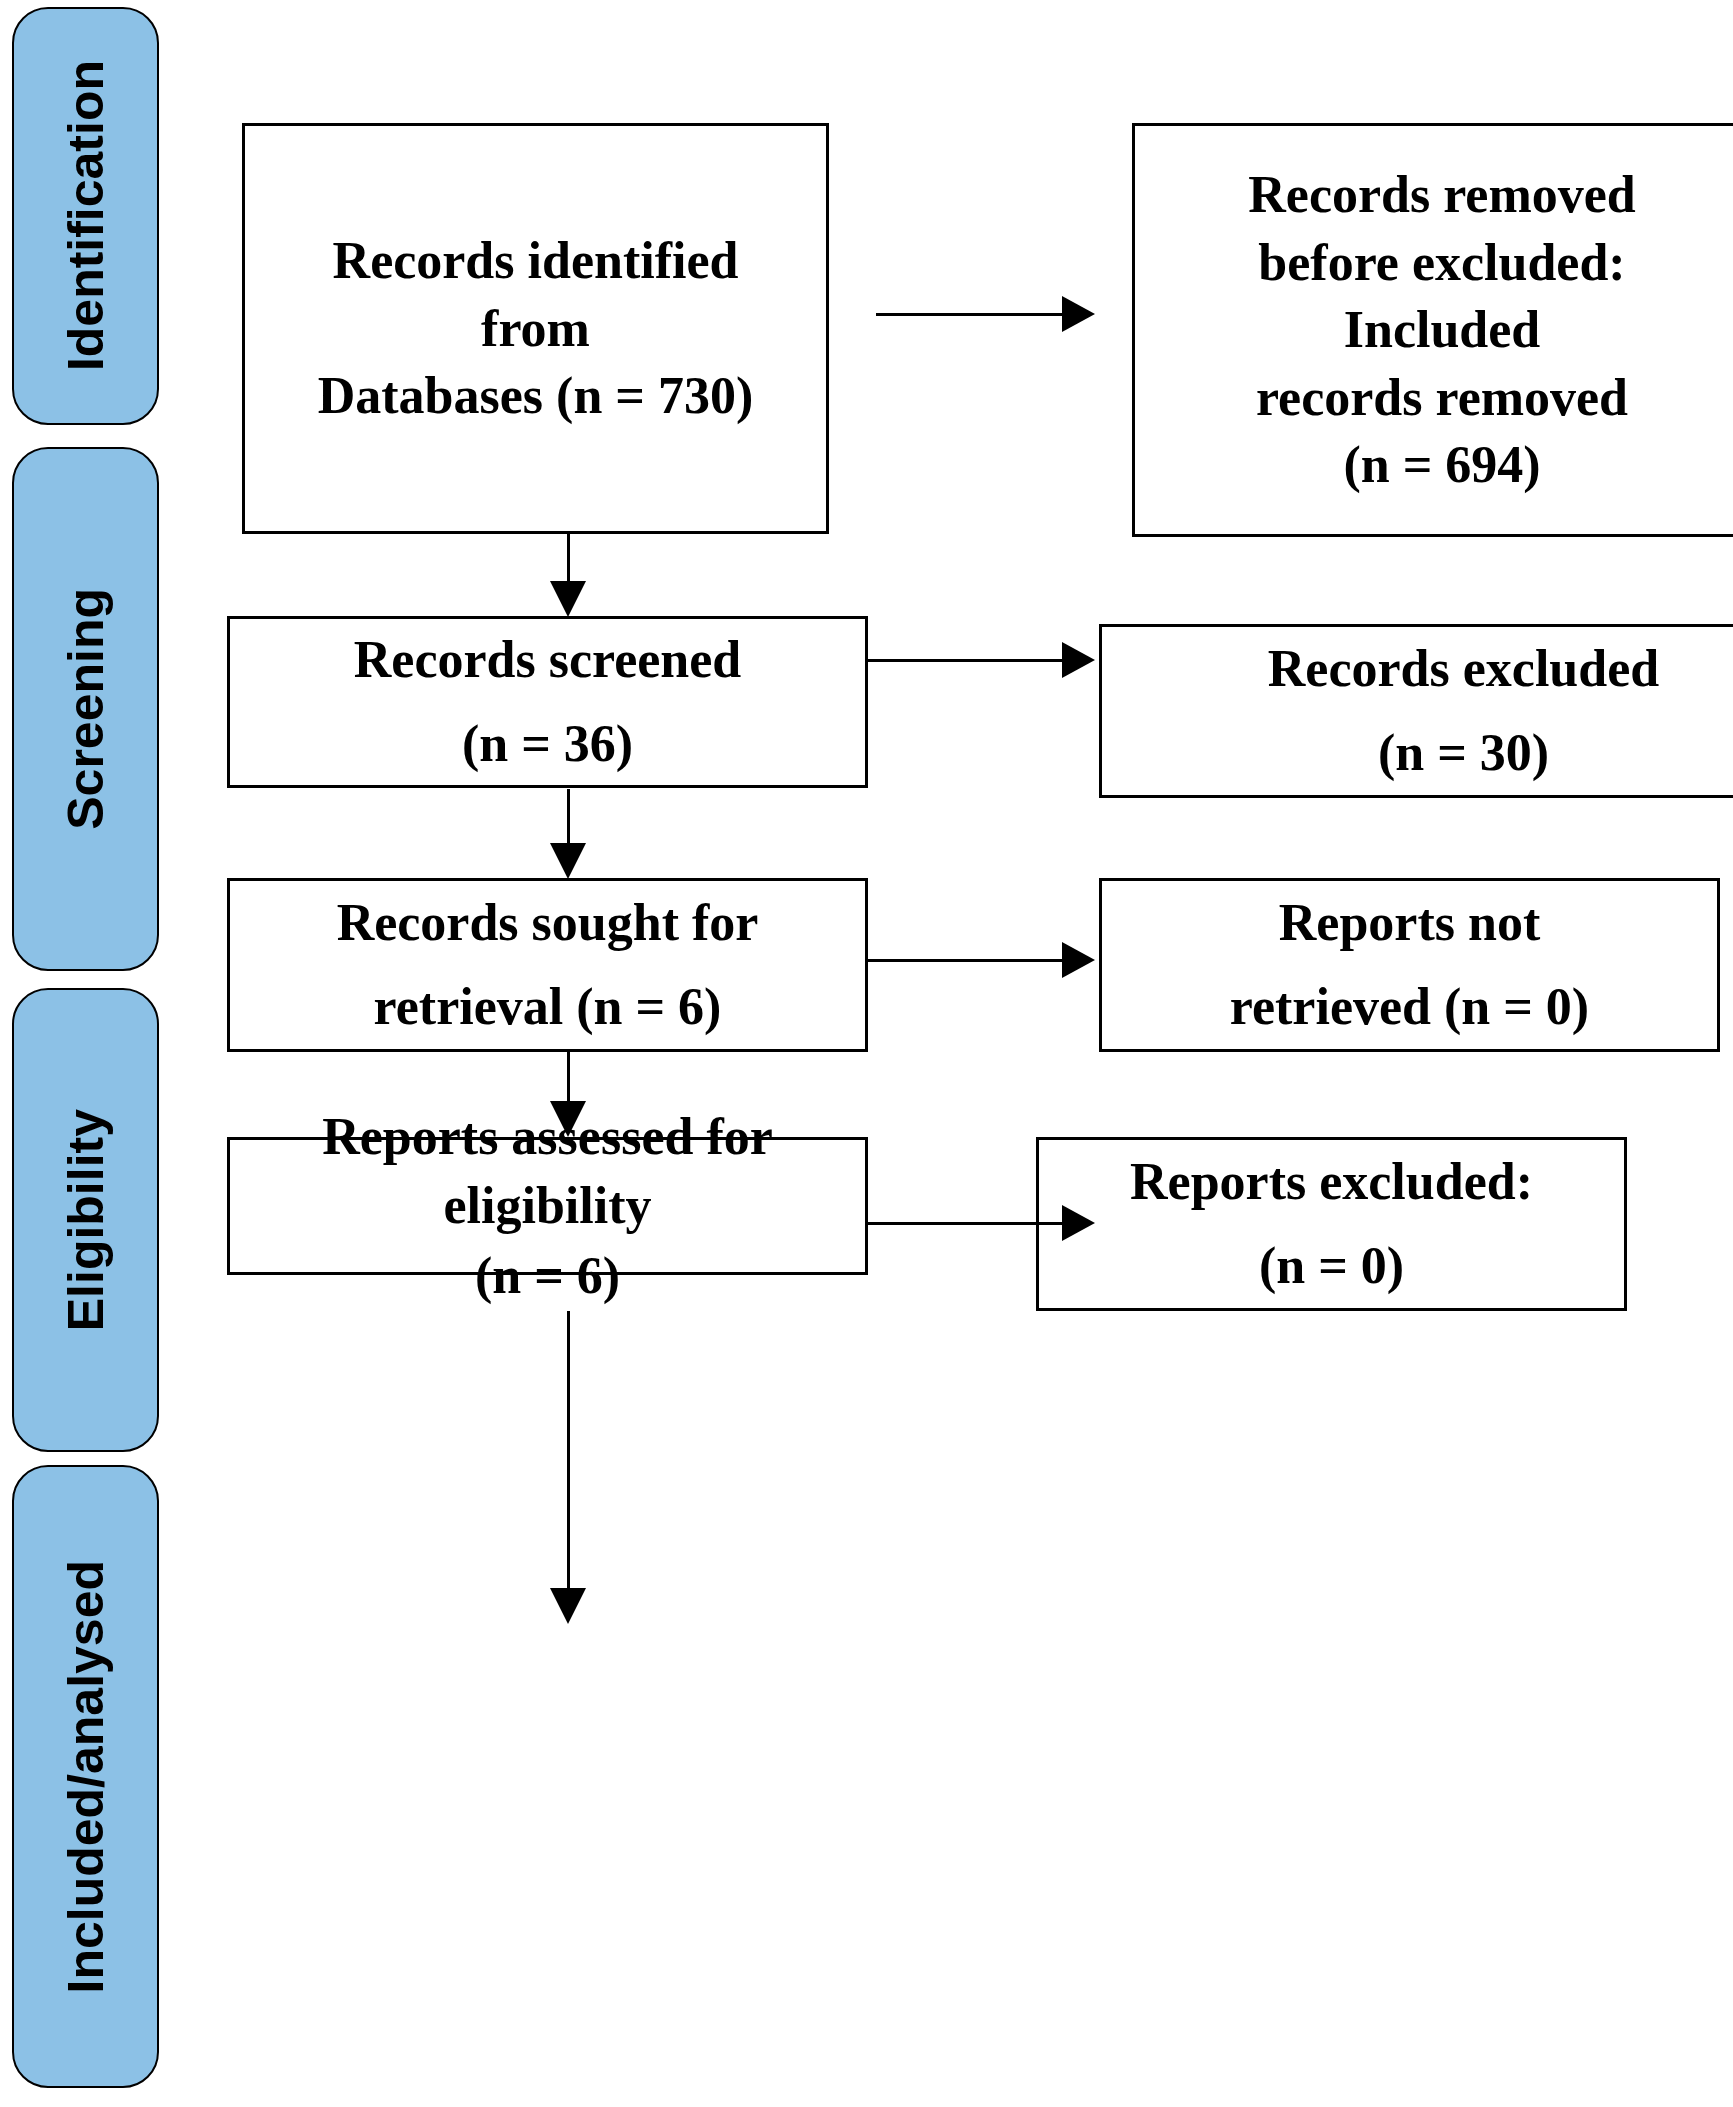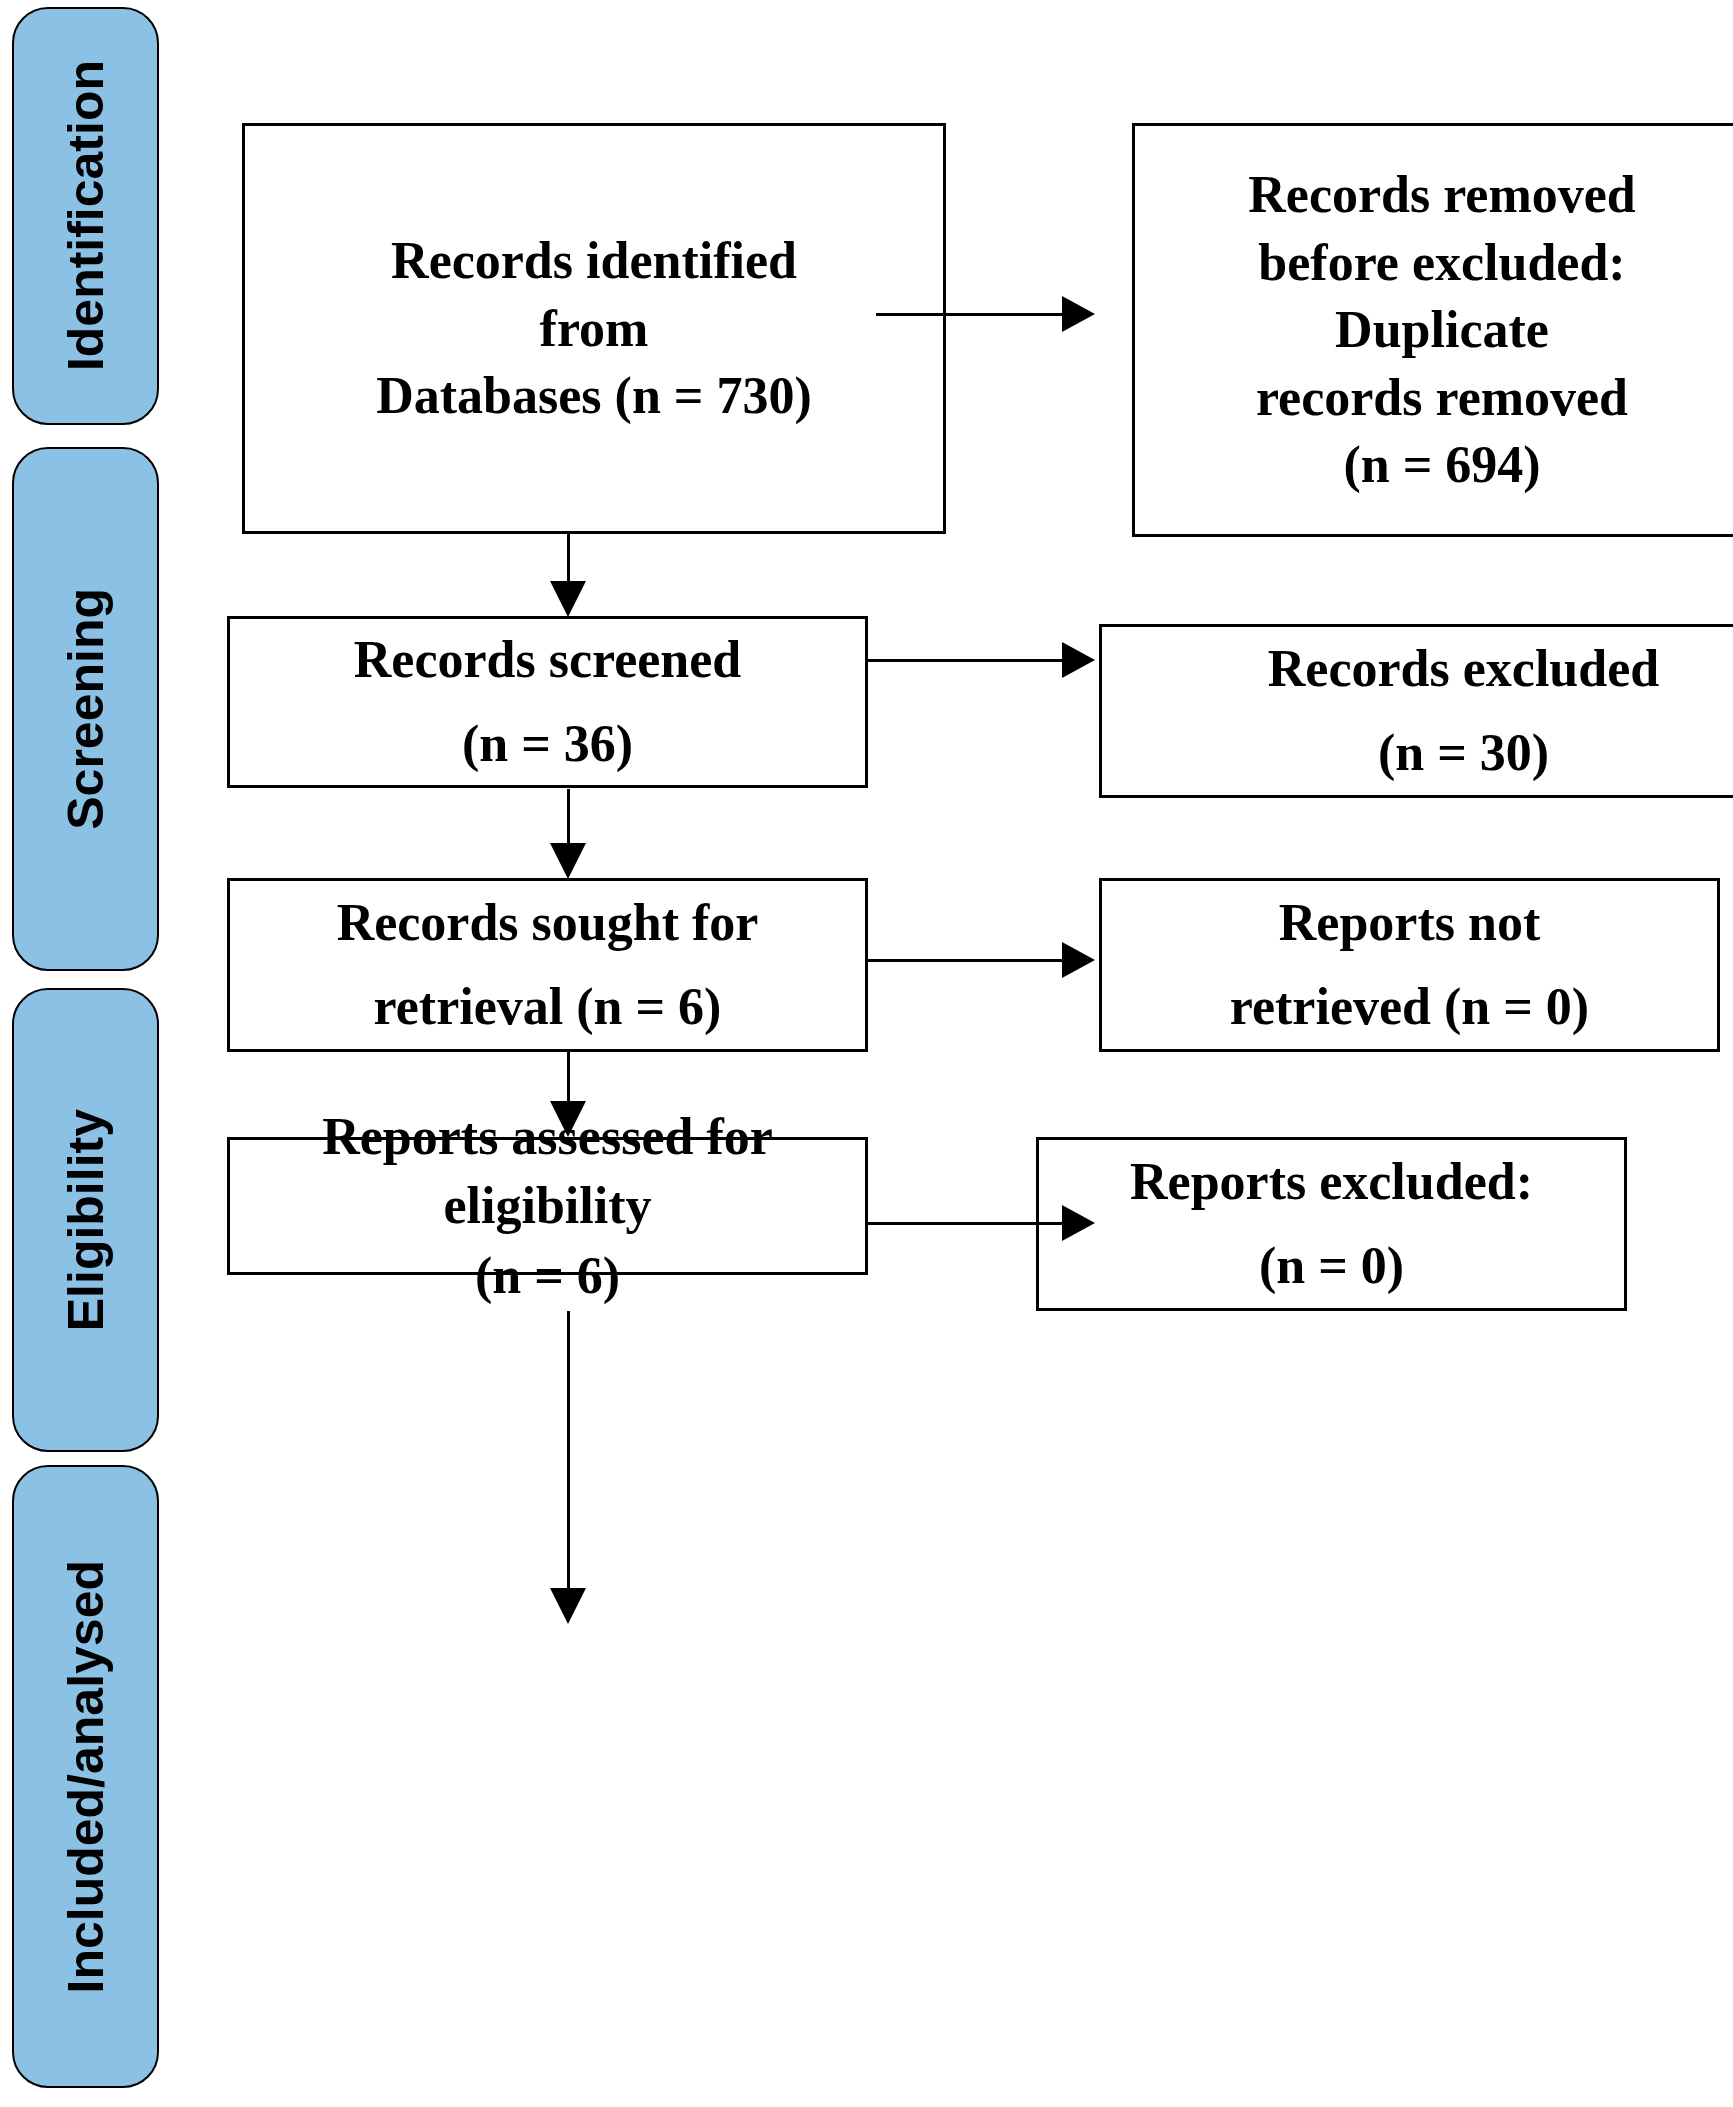--- a/index.html
+++ b/index.html
@@ -77,29 +77,29 @@
   <div class="stage" style="left:12px;top:447px;width:147px;height:524px;">
     <span class="stage-label">Screening</span>
   </div>
   <div class="stage" style="left:12px;top:988px;width:147px;height:464px;">
     <span class="stage-label">Eligibility</span>
   </div>
   <div class="stage" style="left:12px;top:1465px;width:147px;height:623px;">
     <span class="stage-label">Included/analysed</span>
   </div>
 
-  <div class="flowbox lh-tight" style="left:209px;top:123px;width:704px;height:411px;">
+  <div class="flowbox lh-tight" style="left:209px;top:123px;width:587px;height:411px;">
     <span>Records identified</span>
     <span>from</span>
     <span>Databases (n = 730)</span>
   </div>
   <div class="flowbox lh-tight" style="left:1099px;top:123px;width:620px;height:414px;">
     <span>Records removed</span>
     <span>before excluded:</span>
-    <span>Duplicate</span>
+    <span>Included</span>
     <span>records removed</span>
     <span>(n = 694)</span>
   </div>
 
   <div class="flowbox lh-two" style="left:227px;top:616px;width:641px;height:172px;">
     <span>Records screened</span>
     <span>(n = 36)</span>
   </div>
   <div class="flowbox lh-two" style="left:1099px;top:624px;width:729px;height:174px;">
     <span>Records excluded</span>

